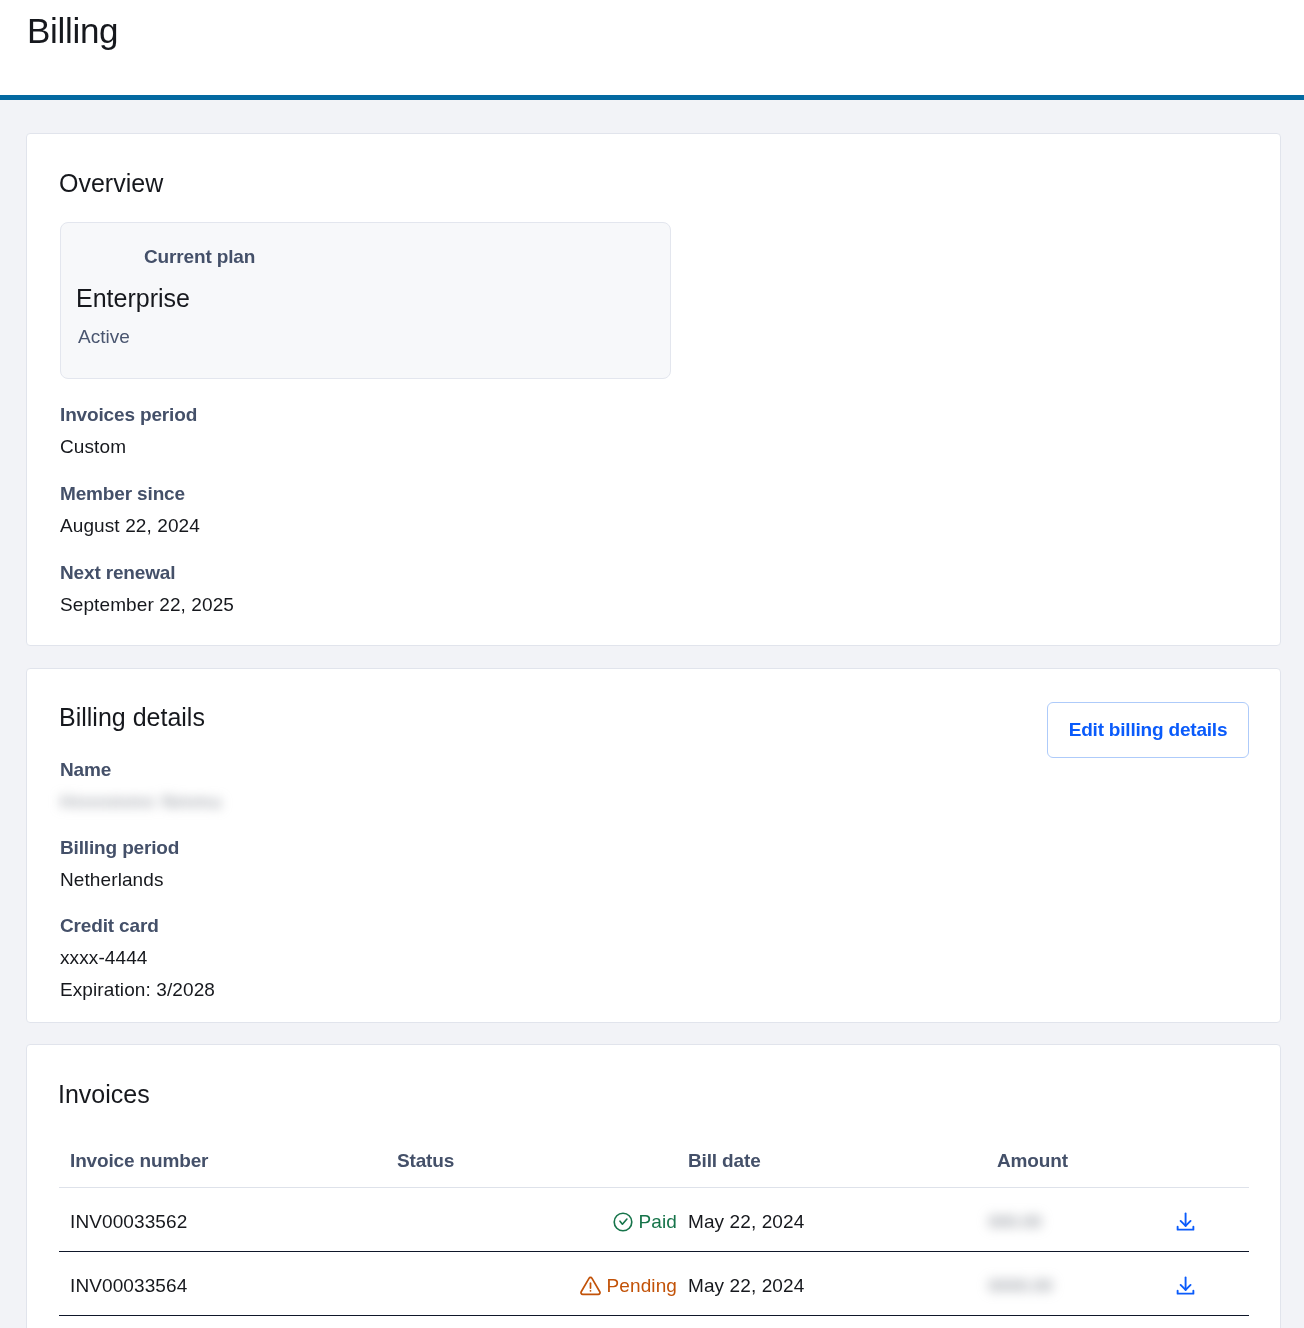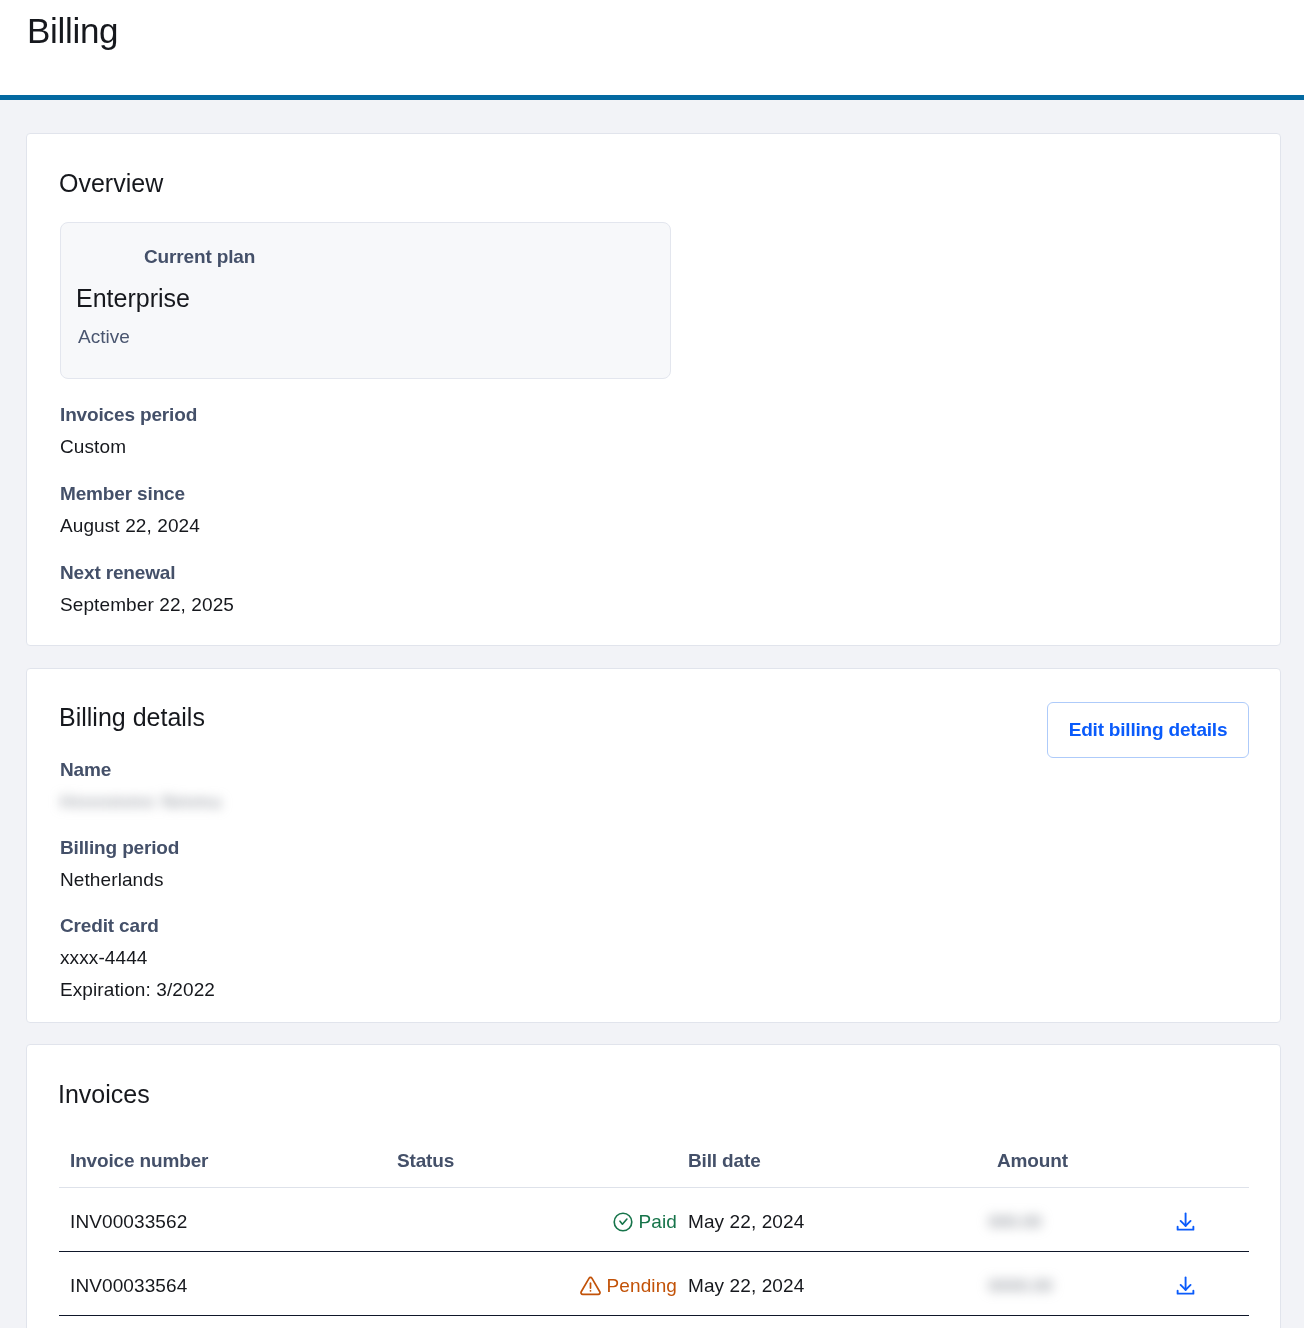--- a/index.html
+++ b/index.html
@@ -182,21 +182,21 @@
         <div class="label" data-name="field-label">Name</div>
         <div class="value" data-name="field-value"><span class="redacted" id="redacted-name" data-name="redacted-name-value">Hnnnmmn Nmmu</span></div>
       </div>
       <div class="field" id="f-billing-address" data-name="field-billing-address">
         <div class="label" data-name="field-label">Billing period</div>
         <div class="value" data-name="field-value">Netherlands</div>
       </div>
       <div class="field" id="f-credit-card" data-name="field-credit-card">
         <div class="label" data-name="field-label">Credit card</div>
         <div class="value" data-name="field-value">xxxx-4444</div>
-        <div class="value" data-name="field-value-expiration">Expiration: 3/2022</div>
+        <div class="value" data-name="field-value-expiration">Expiration: 3/2028</div>
       </div>
     </div>
   </section>
 
   <section class="card" id="invoices-card" data-name="invoices-card">
     <div class="card-inner" data-name="invoices-card-body">
       <h2 class="card-title" data-name="invoices-title">Invoices</h2>
       <table class="invoices" data-name="invoices-table">
         <colgroup data-name="invoices-table-colgroup">
             <col data-name="invoices-table-col" style="width:327px">

